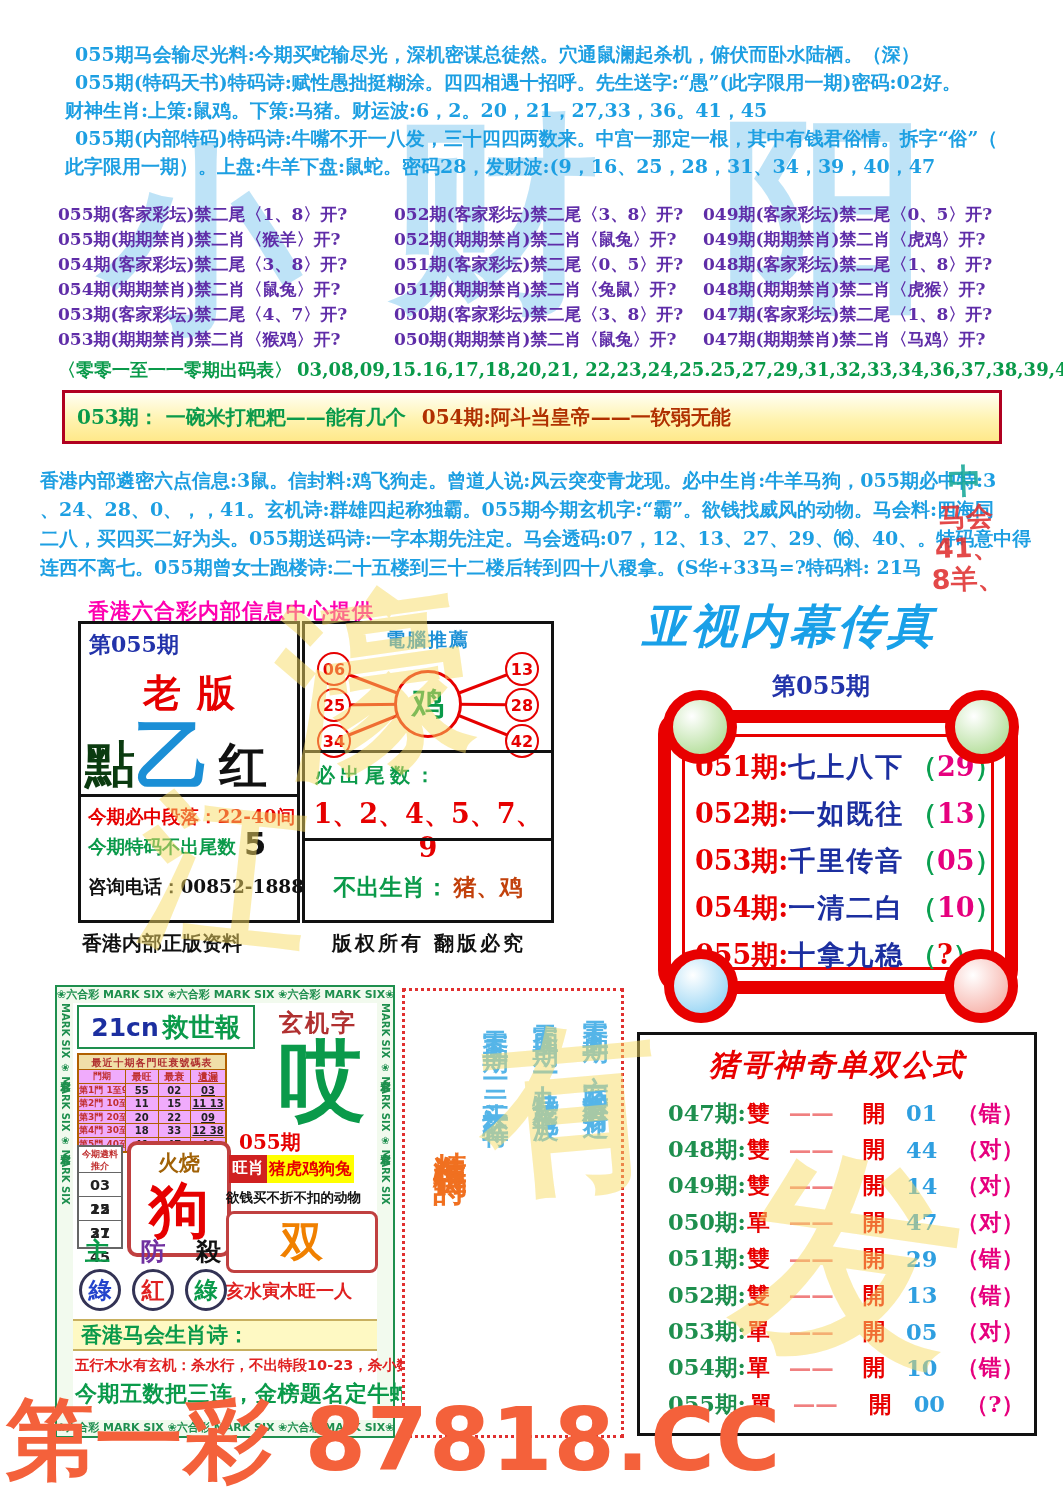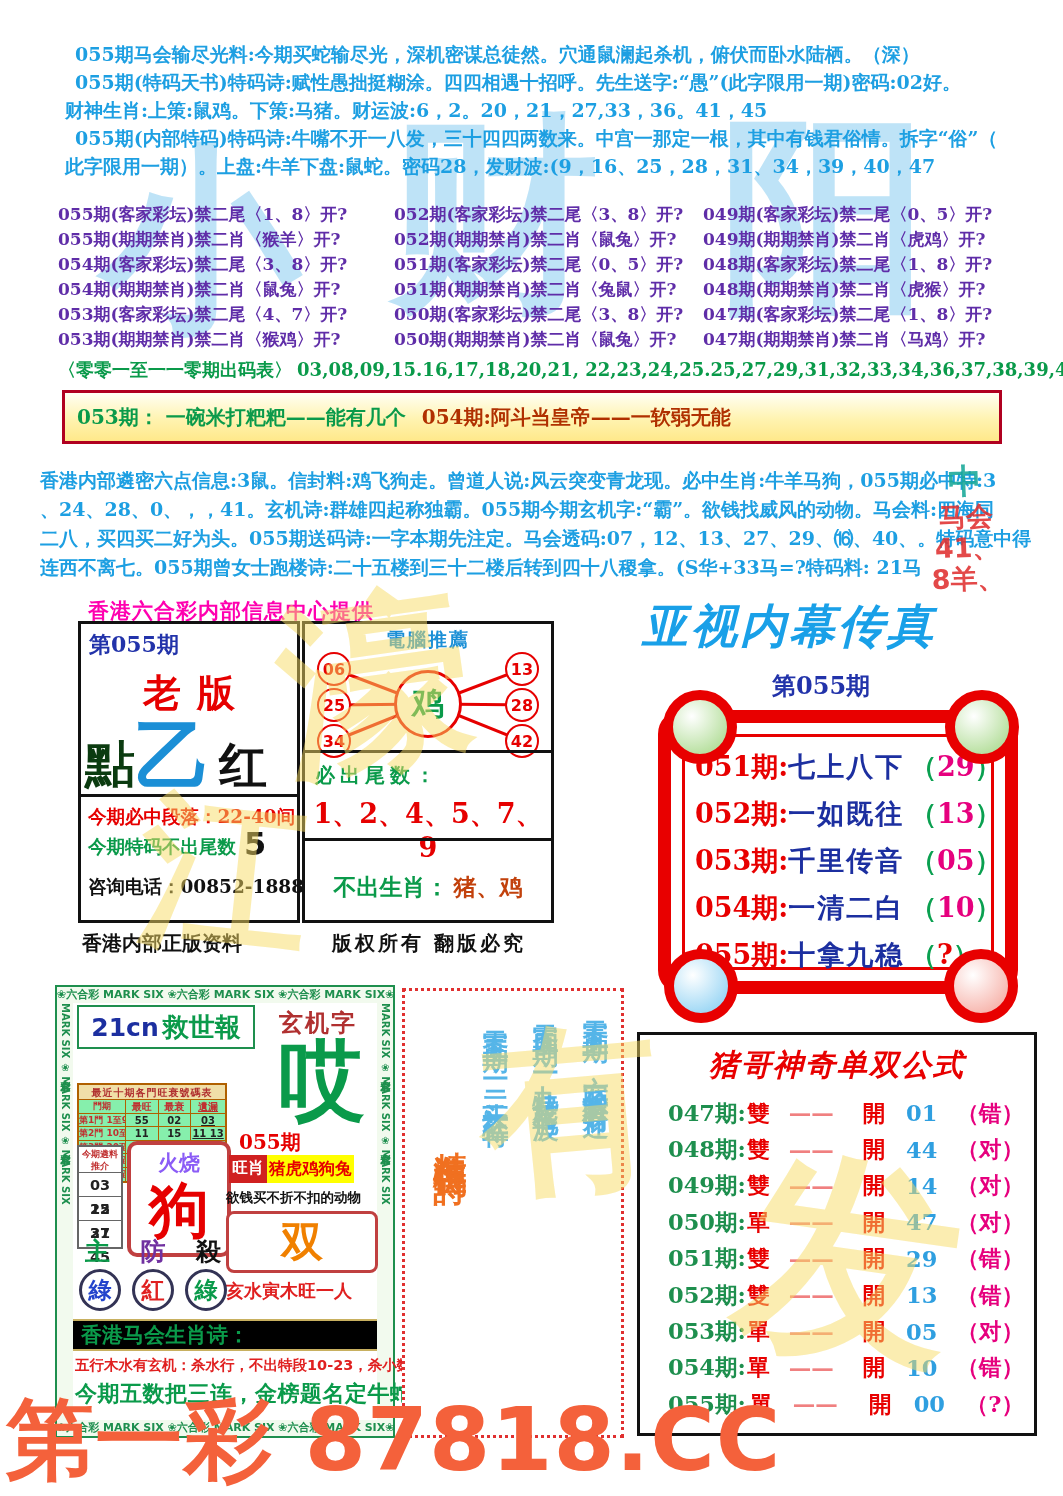--- a/index.html
+++ b/index.html
@@ -140,40 +140,40 @@
             font-size:10px;font-weight:700;writing-mode:vertical-rl;overflow:hidden;white-space:nowrap;line-height:16px;}
   .jcontent{position:absolute;left:16px;top:16px;right:16px;bottom:16px;background:#fff;}
   .brandbox{position:absolute;left:4px;top:2px;width:178px;height:44px;border:2px solid #1E8F4E;
             display:flex;align-items:center;justify-content:center;gap:4px;background:#fff;}
   .brandbox .pre{color:#1C2FA0;font-size:25px;font-weight:800;}
   .brandbox .nm{color:#0A9A4A;font-size:26px;font-weight:800;font-family:"DejaVu Serif",serif;}
   .xuanji-lab{position:absolute;left:206px;top:4px;color:#B03030;font-size:24px;font-weight:800;
               font-family:"DejaVu Serif",serif;letter-spacing:2px;white-space:nowrap;}
   .xuanji-char{position:absolute;left:206px;top:34px;color:#0A9A4A;font-size:86px;font-weight:700;
                line-height:1;font-family:"DejaVu Serif",serif;}
-  .jtable{position:absolute;left:4px;top:50px;width:150px;border:2px solid #B06000;background:#86efac;
-          font-size:10px;margin-top:30px;}
+  .jtable{position:absolute;left:4px;top:50px;width:150px;border:2px solid #B06000;background:#f0abfc;
+          font-size:10px;}
   .jtable .ttl{background:#F0DFA8;color:#B03030;font-weight:800;text-align:center;height:15px;
                line-height:15px;border-bottom:1px solid #B06000;font-size:10px;letter-spacing:1px;white-space:nowrap;overflow:hidden;}
   .jtr{display:flex;border-bottom:1px solid #B06000;height:13.5px;line-height:13.5px;}
   .jtr:last-child{border-bottom:none;}
   .jtr span{display:block;border-right:1px solid #B06000;text-align:center;overflow:hidden;white-space:nowrap;}
   .jtr span:last-child{border-right:none;}
   .jc1{width:58px;color:#C03030;font-weight:700;font-size:9px;}
   .jc2{width:40px;color:#222;font-weight:700;}
   .jc3{width:40px;color:#222;font-weight:700;}
   .jc4{width:42px;color:#222;font-weight:700;text-decoration:underline;}
   .jtr.head span{color:#C03030;font-weight:800;}
   .tuibox{position:absolute;left:4px;top:142px;width:46px;height:104px;border:2px solid #666;background:#fff;}
   .tuibox .lab{color:#C03030;font-size:9px;font-weight:700;text-align:center;line-height:1.3;padding-top:2px;}
   .tuibox .n{color:#222;font-size:14.5px;font-weight:800;text-align:center;border-top:1.5px solid #666;
              height:24px;line-height:24px;}
   .dogframe{position:absolute;left:54px;top:138px;width:104px;height:116px;border:4px solid #C04040;
             border-radius:10px;background:#fff;text-align:center;}
-  .dogframe .hs{color:#8b5cf6;font-size:21px;font-weight:800;font-family:"DejaVu Serif",serif;margin-top:4px;}
+  .dogframe .hs{color:#a16207;font-size:21px;font-weight:800;font-family:"DejaVu Serif",serif;margin-top:4px;}
   .dogframe .dog{color:#E60000;font-size:60px;font-weight:900;line-height:1.1;font-family:"DejaVu Serif",serif;}
   .jissue{position:absolute;left:166px;top:126px;color:#E60000;font-size:20px;font-weight:800;
           font-family:"DejaVu Serif",serif;}
   .wangrow{position:absolute;left:156px;top:152px;display:flex;align-items:stretch;white-space:nowrap;}
   .wangrow .wl{background:#D02020;color:#fff;font-size:16px;font-weight:800;padding:3px 3px;}
   .wangrow .wv{background:#FFFF00;color:#E60000;font-size:16.5px;font-weight:800;padding:3px 2px;}
   .yuqian{position:absolute;left:153px;top:186px;color:#111;font-size:13.5px;font-weight:800;white-space:nowrap;}
   .shuangframe{position:absolute;left:153px;top:208px;width:152px;height:62px;border:3px solid #C04040;
                border-radius:8px;background:#fff;display:flex;align-items:center;justify-content:center;}
   .shuangframe .sh{color:#F08000;font-size:42px;font-weight:900;font-family:"DejaVu Serif",serif;line-height:1;}
@@ -181,21 +181,21 @@
            font-family:"DejaVu Serif",serif;white-space:nowrap;}
   .zfsrow{position:absolute;left:12px;top:232px;width:136px;display:flex;justify-content:space-between;}
   .zfsrow .z1{color:#0A9A4A;font-size:25px;font-weight:800;font-family:"DejaVu Serif",serif;}
   .zfsrow .z2{color:#7030A0;font-size:25px;font-weight:800;font-family:"DejaVu Serif",serif;}
   .zfsrow .z3{color:#111;font-size:25px;font-weight:800;font-family:"DejaVu Serif",serif;}
   .crow{position:absolute;left:6px;top:266px;width:148px;display:flex;justify-content:space-between;}
   .crow .c{width:42px;height:42px;border:3px solid #333355;border-radius:50%;background:#fff;
            display:flex;align-items:center;justify-content:center;font-size:23px;font-weight:900;
            font-family:"DejaVu Serif",serif;}
   .crow .c.b{color:#2244CC;} .crow .c.r{color:#E02020;} .crow .c.g{color:#0A9A4A;}
-  .sxband{position:absolute;left:0;right:0;top:316px;height:32px;background:#000000;
+  .sxband{position:absolute;left:0;right:0;top:316px;height:32px;background:#fef9c3;
           border-top:2px solid #C8B060;border-bottom:2px solid #C8B060;color:#0A9A4A;
           font-size:21px;font-weight:800;font-family:"DejaVu Serif",serif;line-height:28px;padding-left:8px;white-space:nowrap;}
   .wuxing{position:absolute;left:2px;top:353px;color:#E02020;font-size:14.5px;font-weight:800;white-space:nowrap;}
   .jinbang{position:absolute;left:2px;top:376px;color:#0A9A4A;font-size:22px;font-weight:800;
            font-family:"DejaVu Serif",serif;white-space:nowrap;letter-spacing:0.5px;}
 
   .para2line{position:absolute;color:#1D9FE2;font-family:"DejaVu Serif",serif;font-weight:700;
              font-size:19px;white-space:nowrap;z-index:2;}
 </style>
 </head>

